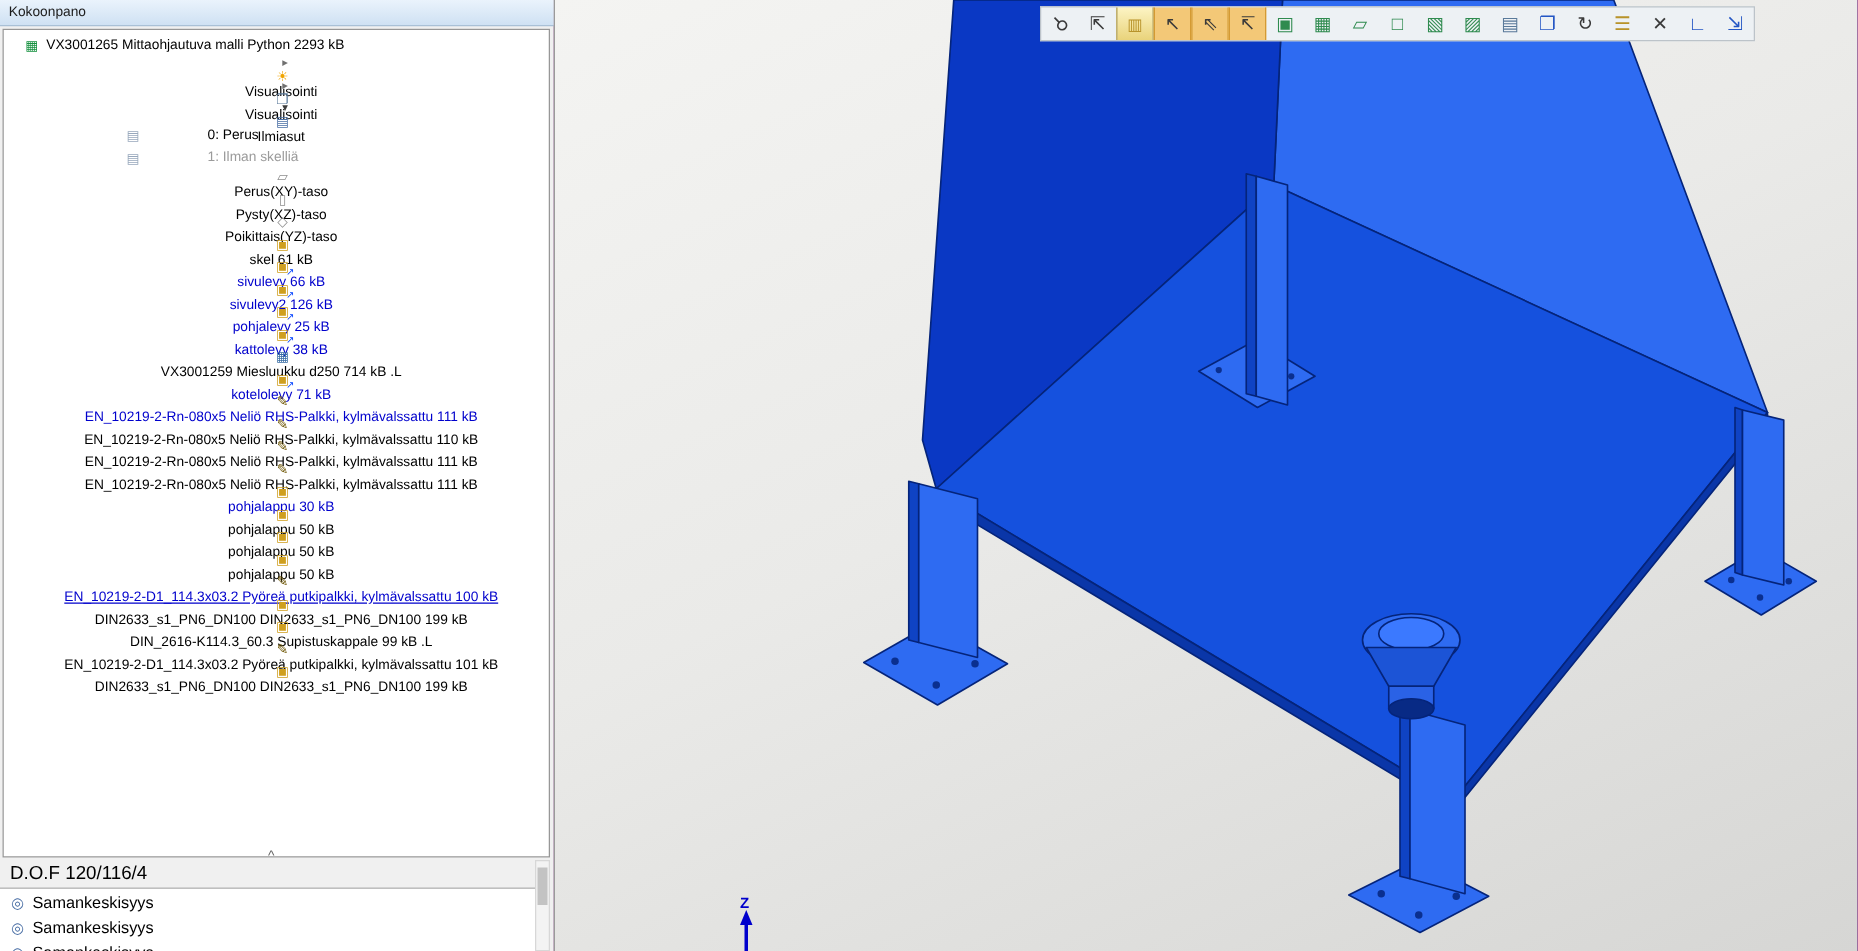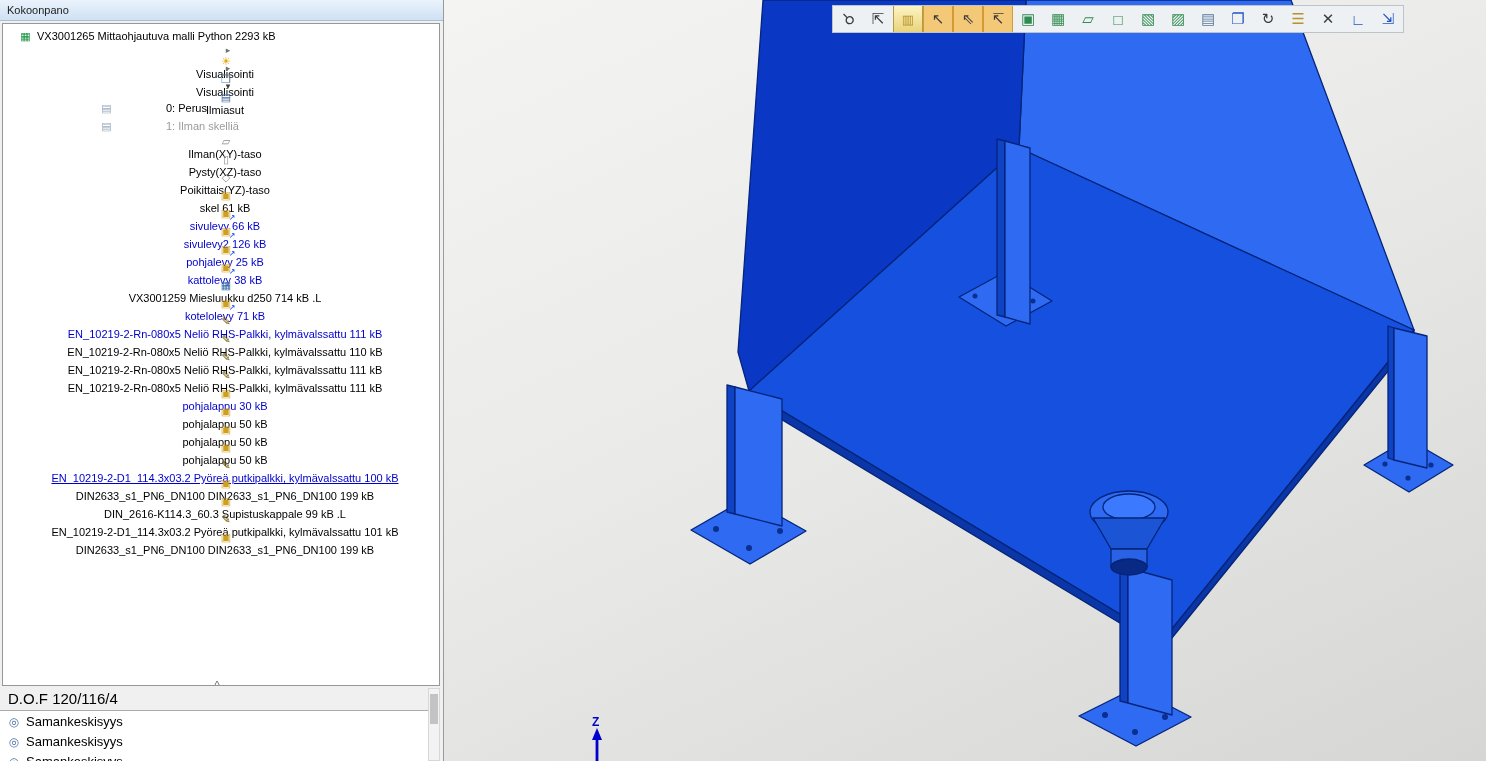--- a/index.html
+++ b/index.html
@@ -115,21 +115,21 @@
         <div class="tree-row" data-name="tree-item" data-indent="2" data-icon="phase" data-chev="none" data-style="dim" title="1: Ilman skelliä">
           <span class="chev" data-name="expand-chevron-icon"></span>
           <span class="ticon" data-name="tree-item-icon"></span>
           <span class="tlabel" data-name="tree-item-label">1: Ilman skelliä</span>
         </div>
 
 
         <div class="tree-row" data-name="tree-item" data-indent="1" data-icon="planexy" data-chev="none" data-style="normal" title="Vaaka(XY)-taso">
           <span class="chev" data-name="expand-chevron-icon"></span>
           <span class="ticon" data-name="tree-item-icon"></span>
-          <span class="tlabel" data-name="tree-item-label">Ilman(XY)-taso</span>
+          <span class="tlabel" data-name="tree-item-label">Perus(XY)-taso</span>
         </div>
 
         <div class="tree-row" data-name="tree-item" data-indent="1" data-icon="planexz" data-chev="none" data-style="normal" title="Pysty(XZ)-taso">
           <span class="chev" data-name="expand-chevron-icon"></span>
           <span class="ticon" data-name="tree-item-icon"></span>
           <span class="tlabel" data-name="tree-item-label">Pysty(XZ)-taso</span>
         </div>
 
         <div class="tree-row" data-name="tree-item" data-indent="1" data-icon="planeyz" data-chev="none" data-style="normal" title="Poikittais(YZ)-taso">
           <span class="chev" data-name="expand-chevron-icon"></span>

